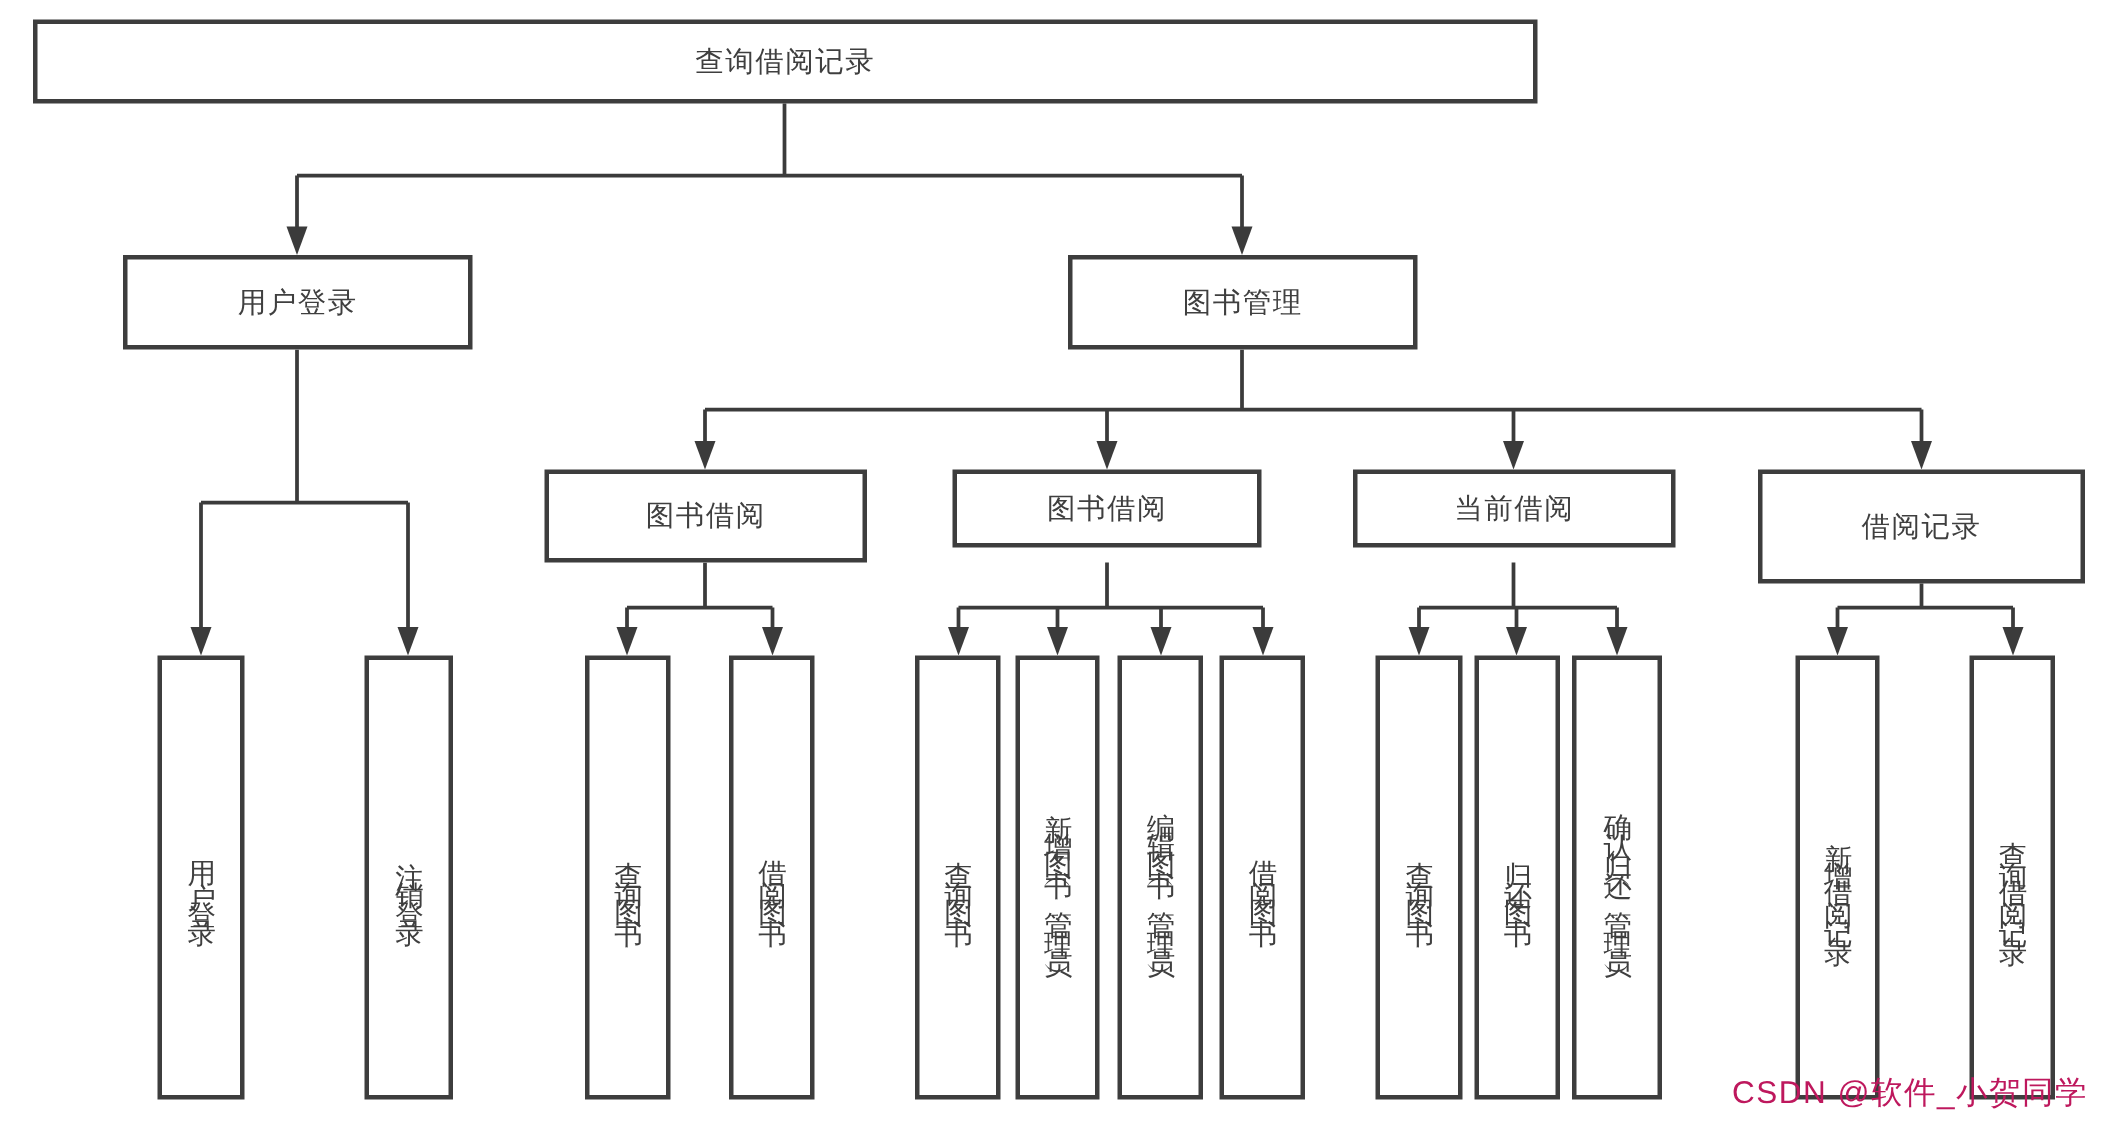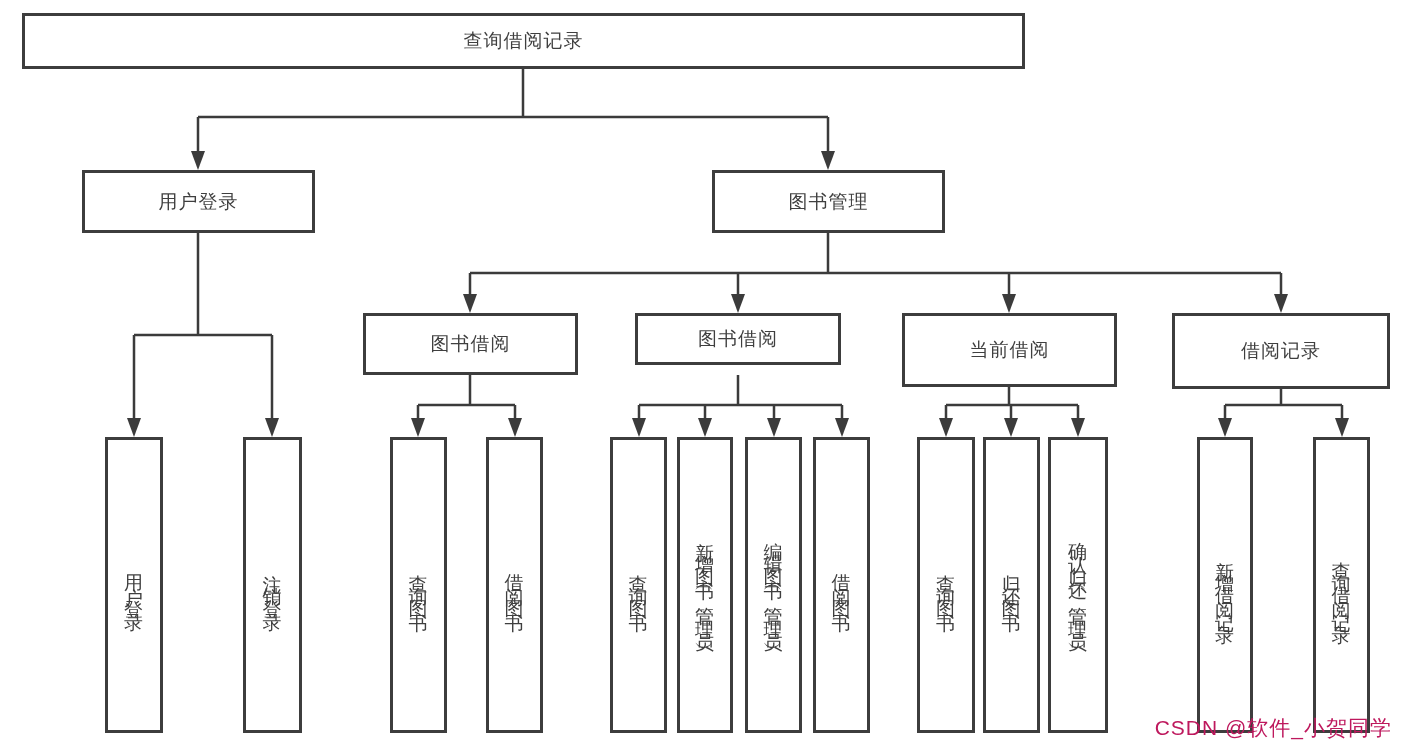--- a/index.html
+++ b/index.html
@@ -76,21 +76,21 @@
     </g>
   </svg>
 
   <div class="node hbox" style="left:22px;top:13px;width:1003px;height:56px">查询借阅记录</div>
 
   <div class="node hbox" style="left:82px;top:170px;width:233px;height:63px">用户登录</div>
   <div class="node hbox" style="left:712px;top:170px;width:233px;height:63px">图书管理</div>
 
   <div class="node hbox" style="left:363px;top:313px;width:215px;height:62px">图书借阅</div>
   <div class="node hbox" style="left:635px;top:313px;width:206px;height:52px">图书借阅</div>
-  <div class="node hbox" style="left:902px;top:313px;width:215px;height:74px">当前借阅</div>
+  <div class="node hbox" style="left:902px;top:313px;width:215px;height:52px">当前借阅</div>
   <div class="node hbox" style="left:1172px;top:313px;width:218px;height:76px">借阅记录</div>
 
   <div class="node vbox" style="left:105px;width:58px">
     <span class="vtext">用户登录</span>
   </div>
   <div class="node vbox" style="left:243px;width:59px">
     <span class="vtext">注销登录</span>
   </div>
 
   <div class="node vbox" style="left:390px;width:57px">

